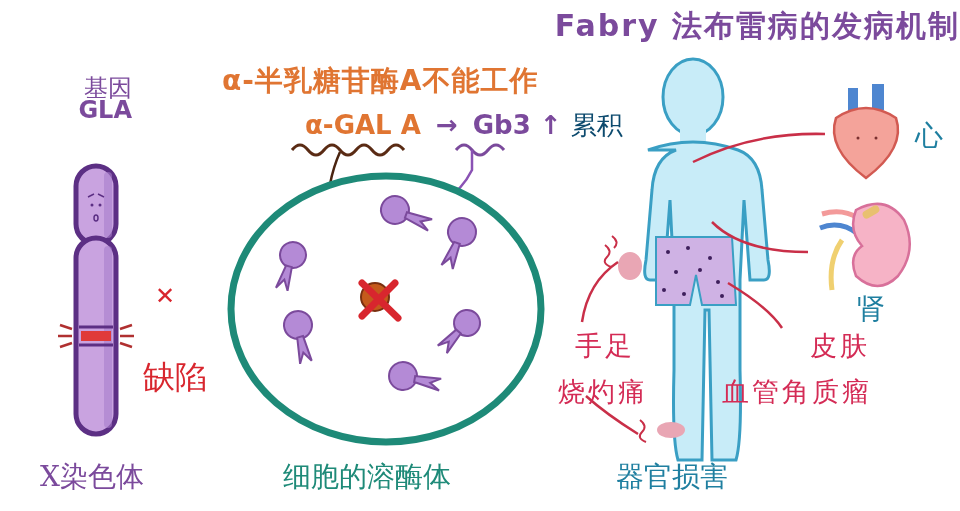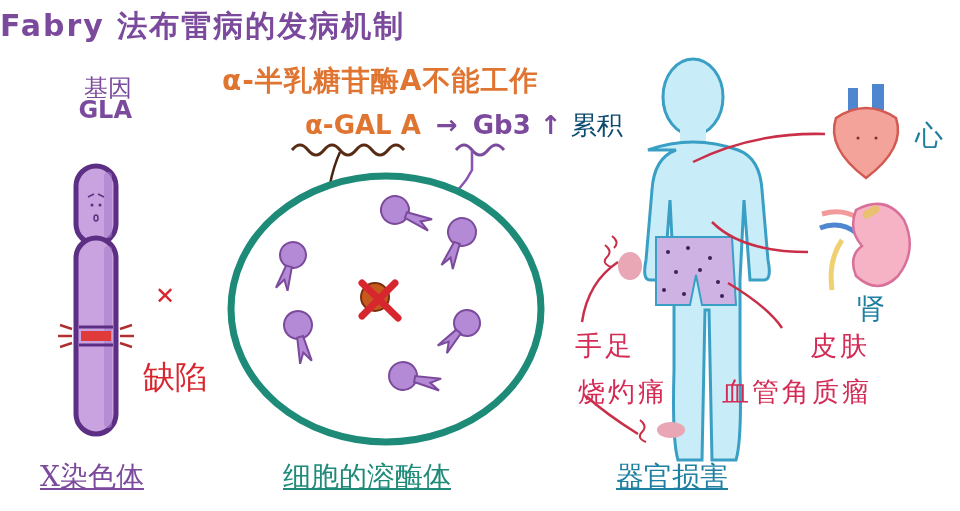--- a/index.html
+++ b/index.html
@@ -1,29 +1,29 @@
 <!DOCTYPE html>
 <html><head>
 <meta charset="utf-8">
 <style>
   * { margin: 0; padding: 0; box-sizing: border-box; }
   html, body { width: 960px; height: 511px; overflow: hidden; background: #ffffff; }
   body { position: relative; font-family: "DejaVu Sans", "Liberation Sans", sans-serif; }
   .abs { position: absolute; }
-  .title { left: 0; top: 6px; width: 960px; text-align: left; font-size: 30px; font-weight: bold; color: #7b4a9c; letter-spacing: 2px; }
+  .title { left: 0; top: 6px; width: 960px; text-align: right; font-size: 30px; font-weight: bold; color: #7b4a9c; letter-spacing: 2px; }
   .gene-label { left: 52px; width: 80px; text-align: right; font-size: 24px; color: #7b4a9c; }
   .defect-x { left: 155px; top: 282px; font-size: 24px; color: #d8262e; font-weight: bold; }
   .defect-label { left: 143px; top: 320px; font-size: 32px; color: #d8262e; font-family: "DejaVu Serif", serif; margin-top: 36px; }
   .enzyme-title { left: 222px; top: 62px; font-size: 28px; color: #e07532; font-weight: bold; letter-spacing: 1px; }
   .flow-line { left: 285px; top: 108px; font-size: 26px; font-weight: bold; }
   .flow-line .alga { color: #e07532; margin-left: 20px; }
   .flow-line .arrow { color: #7b4a9c; margin: 0 6px; }
   .flow-line .gb3 { color: #7b4a9c; }
   .flow-line .accum { color: #0c4a6e; font-weight: normal; }
-  .bottom-label { top: 458px; font-size: 28px; font-family: "DejaVu Serif", serif; text-decoration: underline; }
+  .bottom-label { top: 458px; font-size: 28px; font-family: "DejaVu Serif", serif; }
   .organ-label { font-size: 28px; color: #1f7fa0; font-family: "DejaVu Serif", serif; }
   .symptom { font-size: 27px; color: #d42b55; font-family: "DejaVu Serif", serif; letter-spacing: 3px; }
   svg { position: absolute; left: 0; top: 0; }
 </style>
 </head>
 <body>
 
 <div class="abs title">Fabry 法布雷病的发病机制</div>
 
 <div class="abs gene-label" style="top:72px;">基因</div>
@@ -144,19 +144,19 @@
   <path d="M728 283 q40 24 54 45" fill="none" stroke="#c92f48" stroke-width="2.5"></path>
   <path d="M618 262 q-30 20 -36 60" fill="none" stroke="#c92f48" stroke-width="2.5"></path>
   <path d="M586 396 q20 18 52 38" fill="none" stroke="#c92f48" stroke-width="2.5"></path>
   <path d="M605 245 q8 6 2 12 q-6 6 4 10 M612 236 q8 6 2 12" fill="none" stroke="#c92f48" stroke-width="2"></path>
   <path d="M640 420 q8 6 2 12 q-6 6 4 10" fill="none" stroke="#c92f48" stroke-width="2"></path>
 </svg>
 
 <div class="abs organ-label" style="left:915px; top:117px;">心</div>
 <div class="abs organ-label" style="left:857px; top:290px;">肾</div>
 <div class="abs symptom" style="left:575px; top:328px;">手足</div>
-<div class="abs symptom" style="left:558px; top:374px;margin-left:20px;">烧灼痛</div>
+<div class="abs symptom" style="left:558px; top:374px;">烧灼痛</div>
 <div class="abs symptom" style="left:768px; top:328px;margin-left:42px;">皮肤</div>
 <div class="abs symptom" style="left:722px; top:374px;">血管角质瘤</div>
 
 <div class="abs bottom-label" style="left:40px; color:#7b4a9c;">X染色体</div>
 <div class="abs bottom-label" style="left:283px; color:#1e8a78;">细胞的溶酶体</div>
 <div class="abs bottom-label" style="left:616px; color:#1f7fa0;">器官损害</div>
 
 </body></html>

